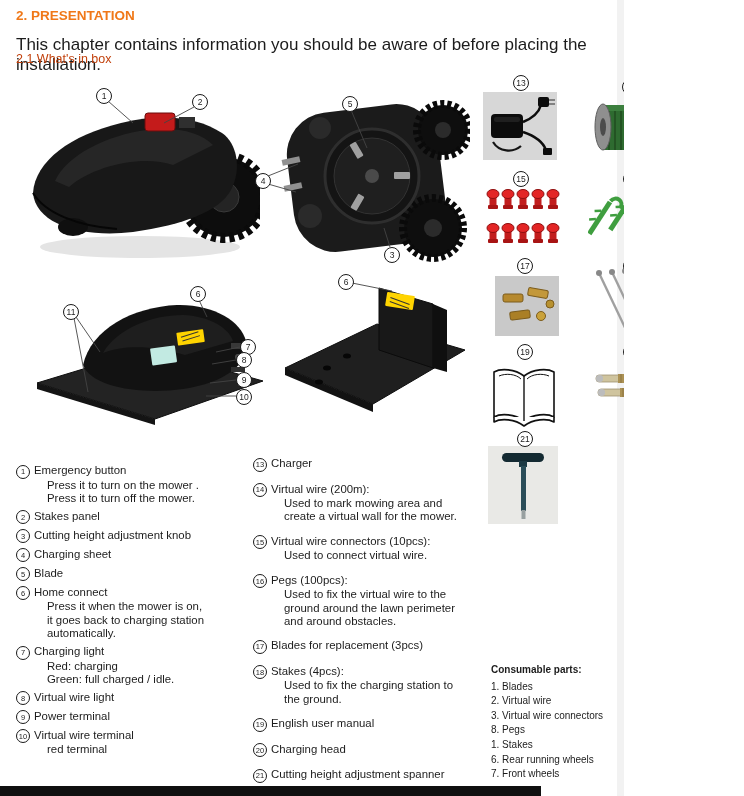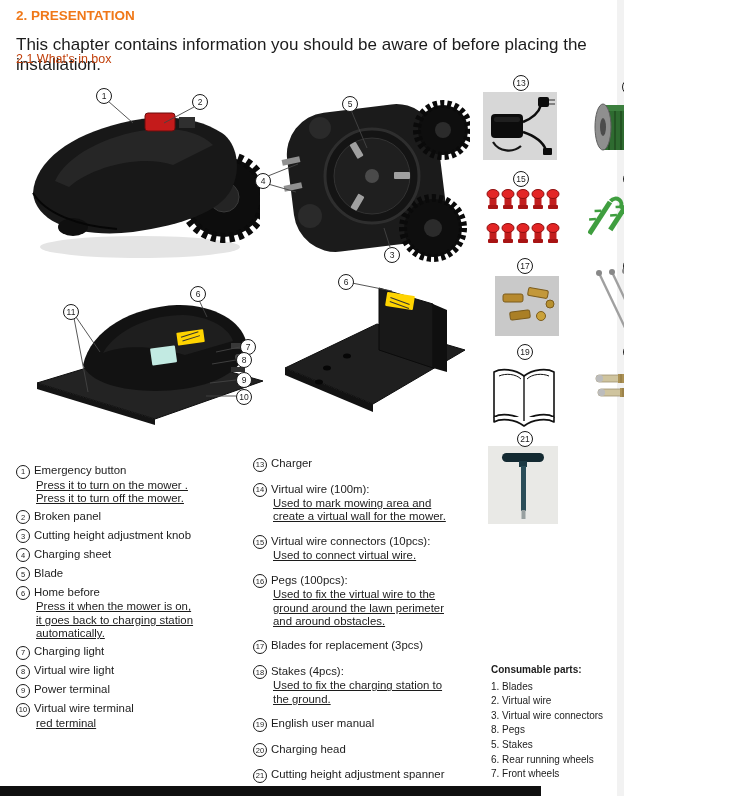--- a/index.html
+++ b/index.html
@@ -14,21 +14,21 @@
            background:#fff;display:flex;align-items:center;justify-content:center;
            font-size:8.5px;line-height:1;z-index:3;}
   .col{position:absolute;font-size:11.4px;line-height:13.4px;}
   .col-left{left:16px;top:464px;width:235px;}
   .col-right{left:253px;top:457px;width:250px;}
   .item{margin-bottom:4.5px;}
   .col-right .item{margin-bottom:11px;}
   .head{display:flex;align-items:flex-start;}
   .cnum{flex:none;display:inline-flex;width:12px;height:12px;border:1px solid #1a1a1a;border-radius:50%;
         align-items:center;justify-content:center;font-size:7.5px;margin-right:4px;margin-top:0.5px;}
-  .desc{margin-left:20px;white-space:pre-line;text-decoration:underline;}
+  .desc{margin-left:31px;white-space:pre-line;}
   .consumables{position:absolute;left:491px;top:663px;font-size:10px;line-height:14.6px;z-index:3;}
   .cons-title{font-weight:bold;margin-bottom:2px;}
   .bottom-bar{position:absolute;left:0;top:786px;width:541px;height:10px;background:#101010;z-index:4;}
   .right-strip{position:absolute;right:0;top:0;width:7px;height:796px;background:#f2f2f2;z-index:0;}
 </style>
 </head>
 <body>
 
 <div class="page">
   <div class="right-strip"></div>
@@ -264,21 +264,21 @@
       <div class="head">
           <span class="cnum">1</span>
           <span>Emergency button</span>
         </div>
       <div class="desc">Press it to turn on the mower .
 Press it to turn off the mower.</div>
     </div>
     <div class="item">
       <div class="head">
           <span class="cnum">2</span>
-          <span>Broken panel</span>
+          <span>Stakes panel</span>
         </div>
     </div>
     <div class="item">
       <div class="head">
           <span class="cnum">3</span>
           <span>Cutting height adjustment knob</span>
         </div>
     </div>
     <div class="item">
       <div class="head">
@@ -288,31 +288,33 @@
     </div>
     <div class="item">
       <div class="head">
           <span class="cnum">5</span>
           <span>Blade</span>
         </div>
     </div>
     <div class="item">
       <div class="head">
           <span class="cnum">6</span>
-          <span>Home before</span>
+          <span>Home connect</span>
         </div>
       <div class="desc">Press it when the mower is on,
 it goes back to charging station
 automatically.</div>
     </div>
     <div class="item">
       <div class="head">
           <span class="cnum">7</span>
           <span>Charging light</span>
         </div>
+      <div class="desc">Red: charging
+Green: full charged / idle.</div>
     </div>
     <div class="item">
       <div class="head">
           <span class="cnum">8</span>
           <span>Virtual wire light</span>
         </div>
     </div>
     <div class="item">
       <div class="head">
           <span class="cnum">9</span>
@@ -331,21 +333,21 @@
   <div class="col col-right">
     <div class="item">
       <div class="head">
           <span class="cnum">13</span>
           <span>Charger</span>
         </div>
     </div>
     <div class="item">
       <div class="head">
           <span class="cnum">14</span>
-          <span>Virtual wire (100m):</span>
+          <span>Virtual wire (200m):</span>
         </div>
       <div class="desc">Used to mark mowing area and
 create a virtual wall for the mower.</div>
     </div>
     <div class="item">
       <div class="head">
           <span class="cnum">15</span>
           <span>Virtual wire connectors (10pcs):</span>
         </div>
       <div class="desc">Used to connect virtual wire.</div>
@@ -392,19 +394,19 @@
         </div>
     </div>
   </div>
 
   <div class="consumables">
     <div class="cons-title">Consumable parts:</div>
     <div>1. Blades</div>
     <div>2. Virtual wire</div>
     <div>3. Virtual wire connectors</div>
     <div>8. Pegs</div>
-    <div>5. Stakes</div>
+    <div>1. Stakes</div>
     <div>6. Rear running wheels</div>
     <div>7. Front wheels</div>
   </div>
 
   <div class="bottom-bar"></div>
 </div>
 
 </body></html>

